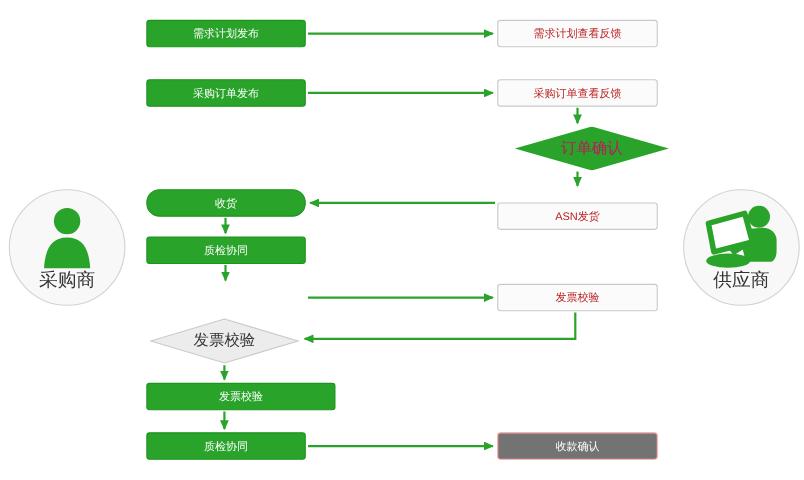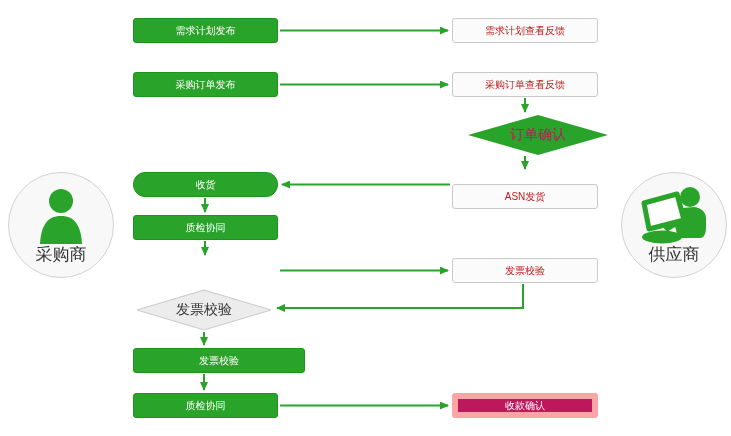--- a/index.html
+++ b/index.html
@@ -7,21 +7,21 @@
   #stage{position:relative;width:731px;height:436px;background:#fff;overflow:hidden;}
 
   
   #connectors{position:absolute;left:0;top:0;width:731px;height:436px;z-index:1;}
 
   
   .node{position:absolute;z-index:2;display:flex;align-items:center;justify-content:center;
         font-size:10px;box-sizing:border-box;border-radius:3px;}
   .node-green{background:#29a32a;border:1px solid #1d951d;color:#fff;}
   .node-white{background:#fbfbfb;border:1px solid #c9c9c9;color:#b91c1c;}
-  .node-red{background:#be185d;border:6px solid #fca5a5;color:#fff;}
+  .node-red{background:#737373;border:1px solid #fca5a5;color:#fff;}
 
   
   #n-demand-release{left:133px;top:18px;width:145px;height:25px;}
   #n-po-release{left:133px;top:72px;width:145px;height:25px;}
   #n-receiving{left:133px;top:172px;width:145px;height:25px;border-radius:12px;}
   #n-quality{left:133px;top:215px;width:145px;height:25px;}
   #n-return{left:133px;top:258px;width:145px;height:25px;}
   #n-invoice{left:133px;top:348px;width:172px;height:25px;}
   #n-payment{left:133px;top:393px;width:145px;height:25px;}
 

